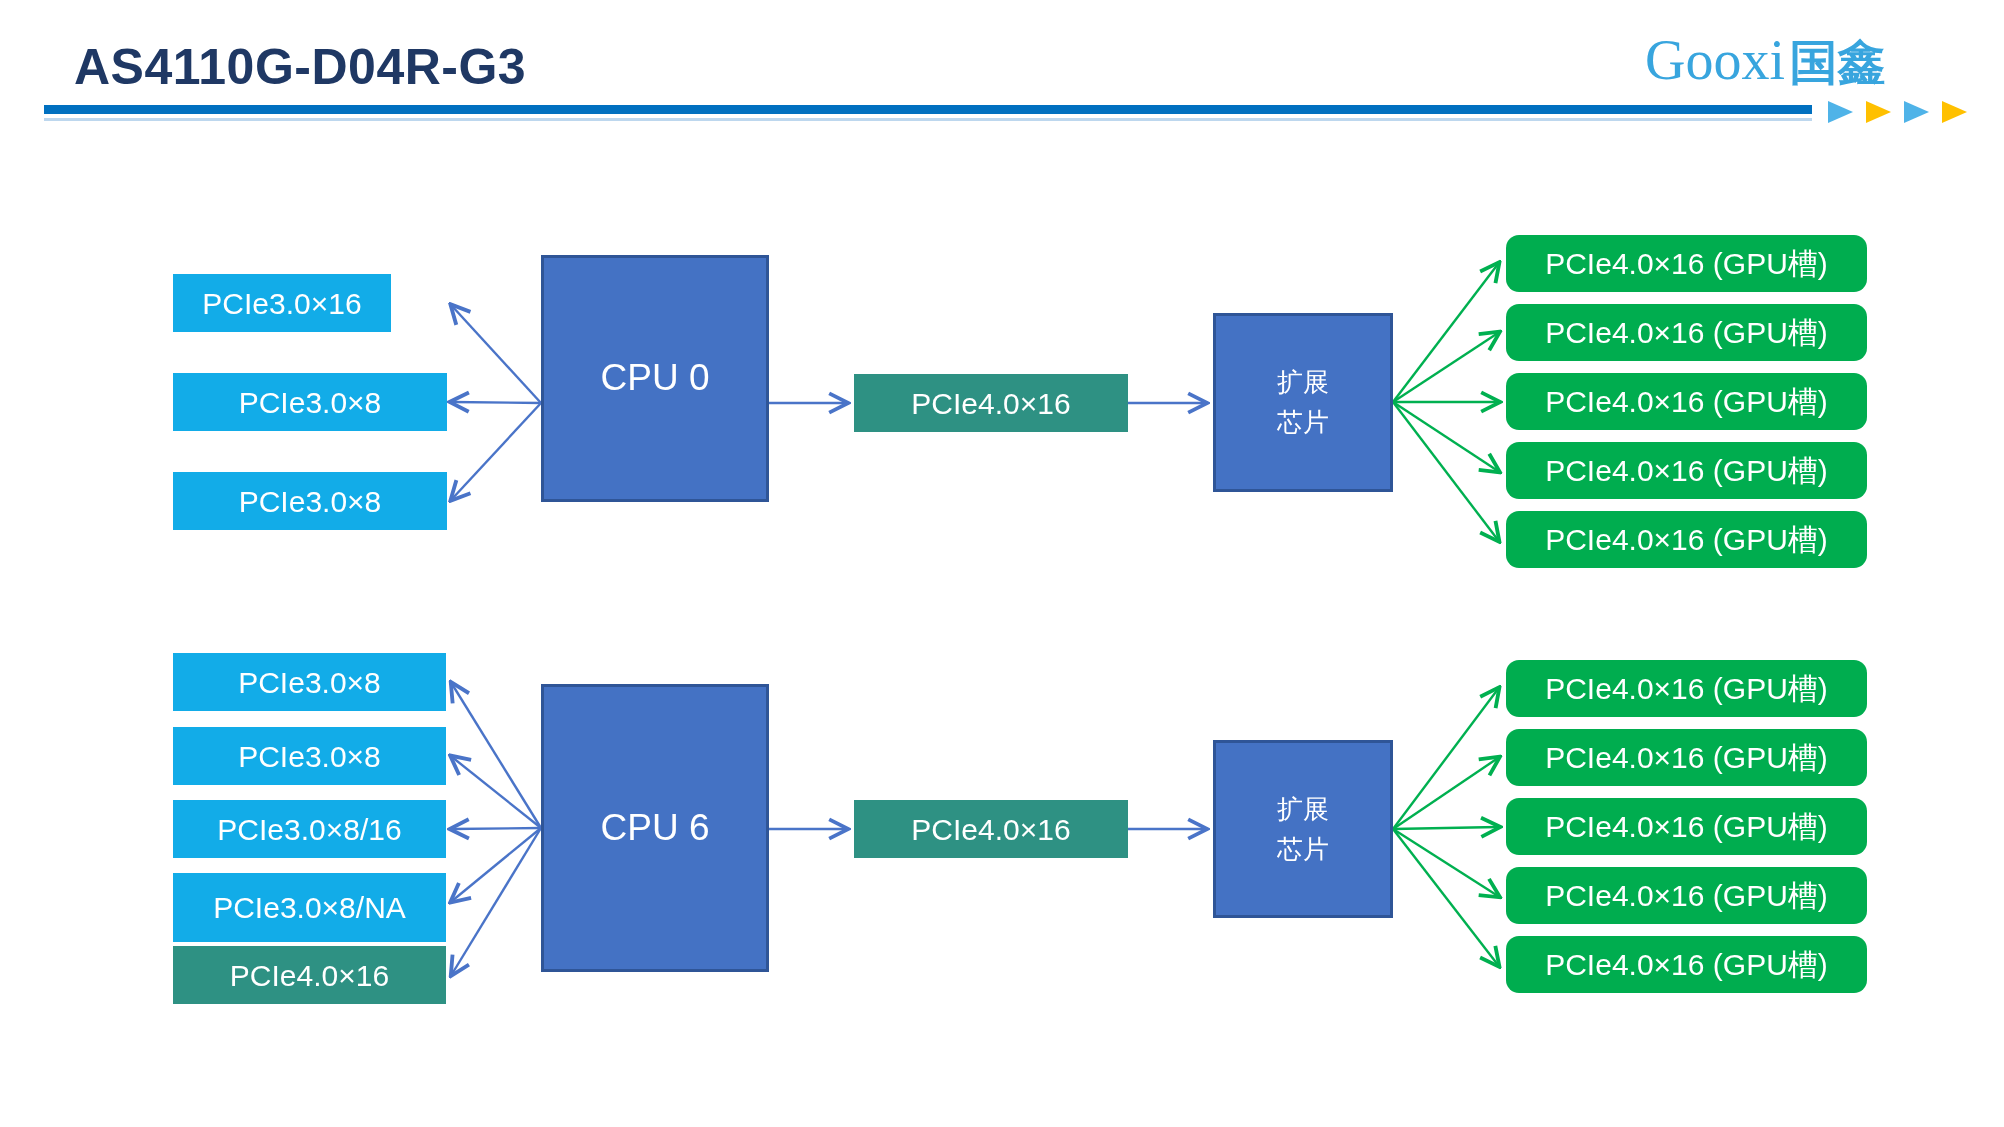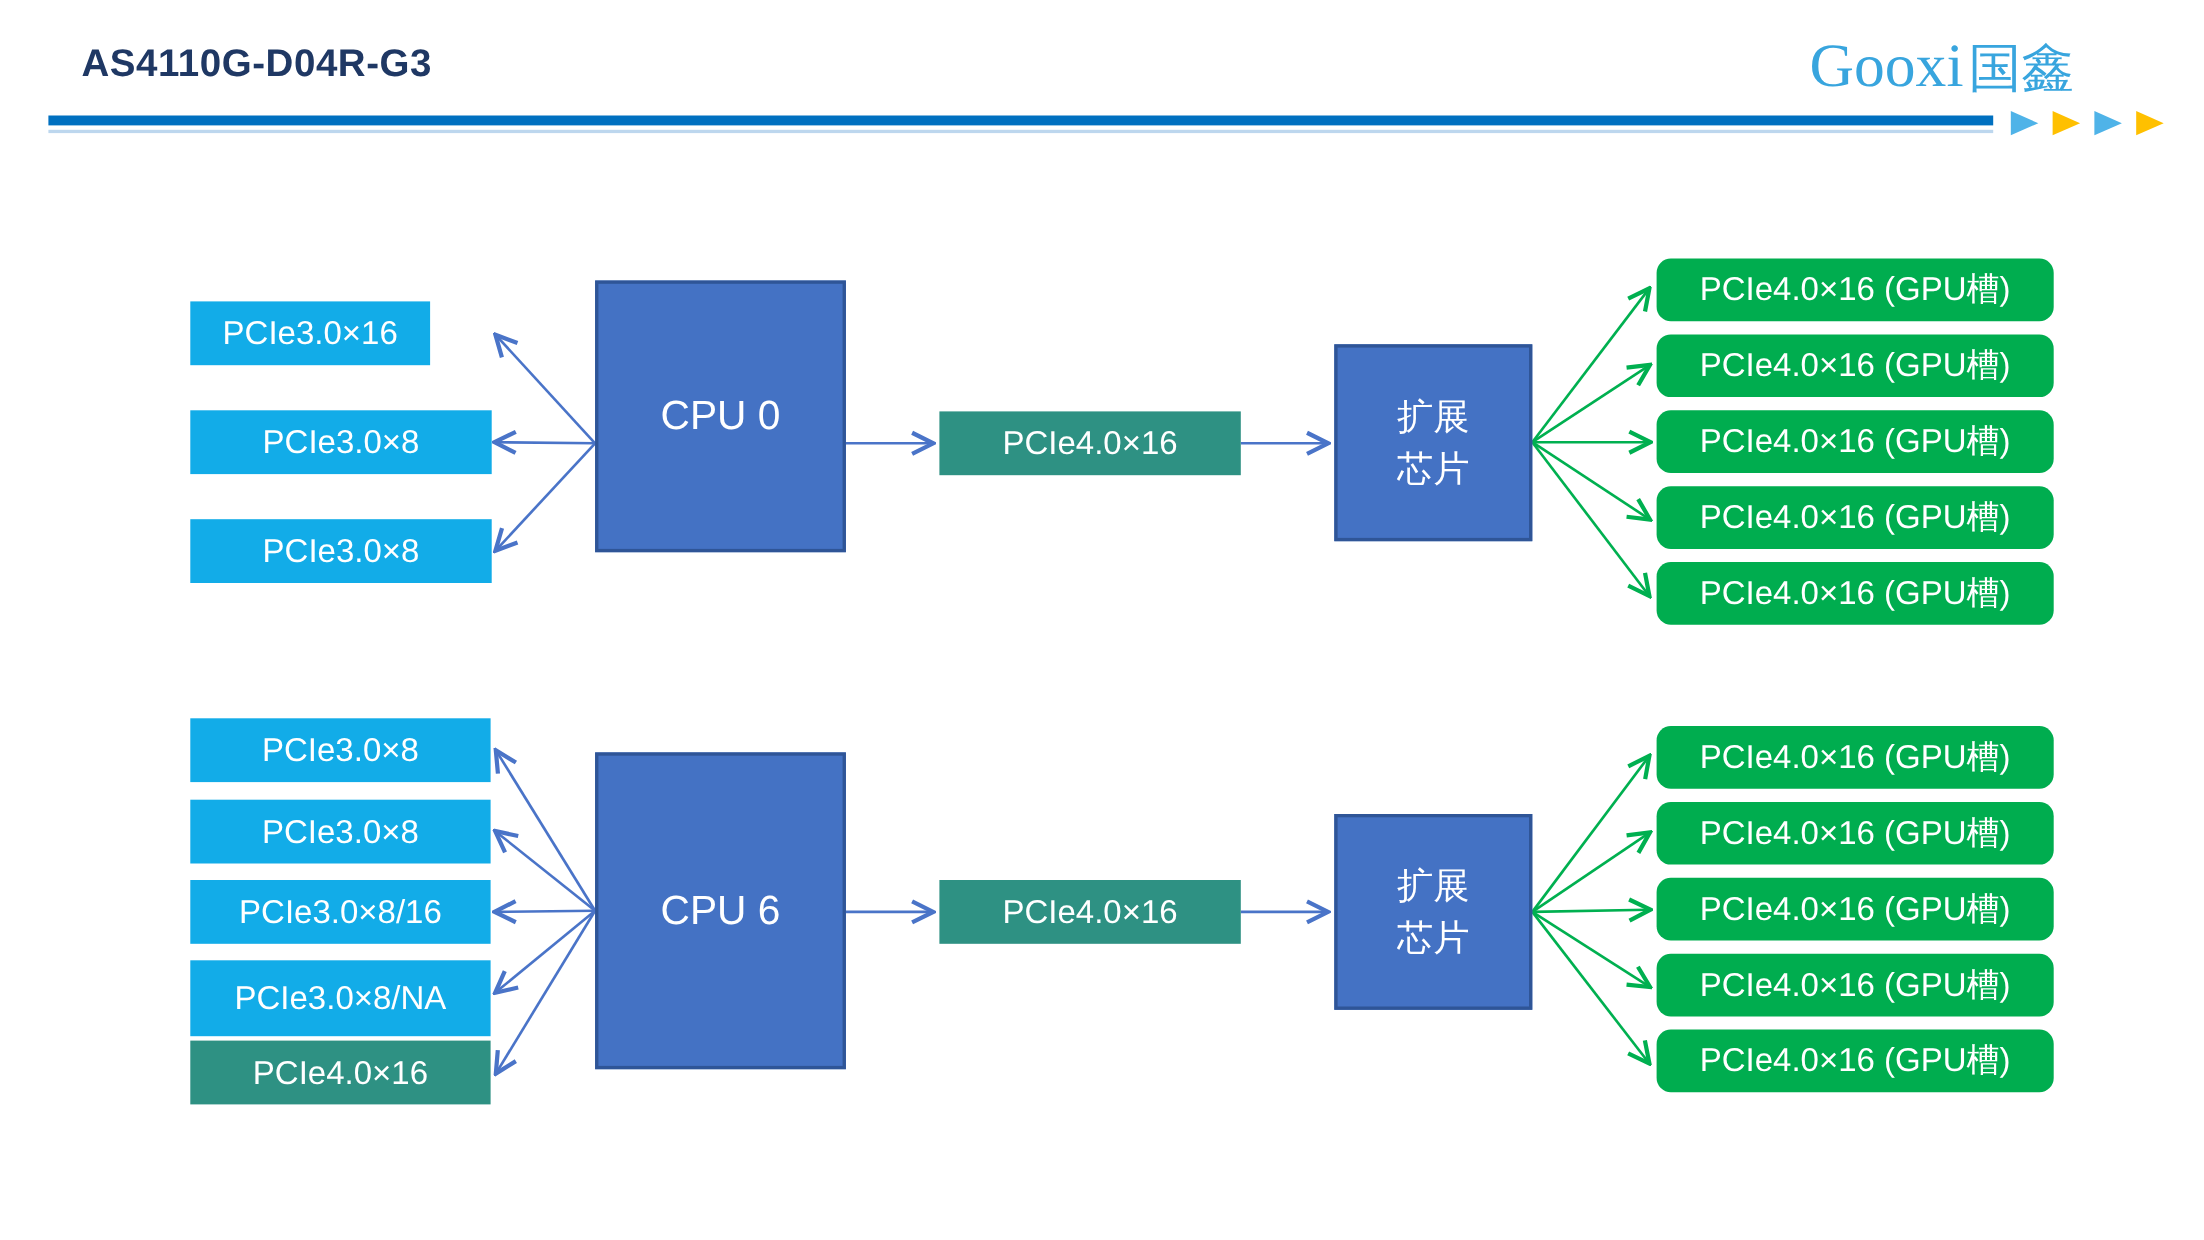--- a/index.html
+++ b/index.html
@@ -10,39 +10,39 @@
     --logo-blue:#38A5DE; --triangle-blue:#4FB3E8; --triangle-orange:#FFC000;
     --text-white:#FFFFFF;
   }
   html,body{margin:0;padding:0;background:#fff;}
   #slide{
     position:relative;width:2004px;height:1127px;background:#fff;overflow:hidden;
     font-family:"Liberation Sans","DejaVu Sans",sans-serif;
   }
   .page-title{
     position:absolute;left:74px;top:38px;margin:0;
-    font-size:35px;font-weight:700;color:var(--title-navy);letter-spacing:0.5px;
+    font-size:50px;font-weight:700;color:var(--title-navy);letter-spacing:0.5px;
   }
   .rule-bar{position:absolute;left:44px;top:105px;width:1768px;height:9px;background:var(--rule-blue);}
   .rule-light{position:absolute;left:44px;top:118px;width:1768px;height:3px;background:var(--rule-light);}
   .logo{position:absolute;left:1645px;top:28px;white-space:nowrap;color:var(--logo-blue);}
   .logo-latin{font-family:"Liberation Serif","DejaVu Serif",serif;font-weight:400;font-size:56px;}
-  .logo-cjk{font-weight:400;font-size:48px;}
+  .logo-cjk{font-weight:700;font-size:48px;}
   .tri{position:absolute;top:101px;width:0;height:0;border-top:11px solid transparent;border-bottom:11px solid transparent;}
   .tri-blue{border-left:25px solid var(--triangle-blue);}
   .tri-orange{border-left:25px solid var(--triangle-orange);}
   .box{
     position:absolute;display:flex;align-items:center;justify-content:center;
     color:var(--text-white);font-size:30px;line-height:1.1;text-align:center;box-sizing:border-box;
   }
   .lightblue{background:var(--light-blue);}
   .tealbox{background:var(--teal);}
   .greenbox{background:var(--green);font-size:30px;border-radius:13px;}
   .cpu{background:var(--cpu-blue);border:3px solid var(--cpu-border);font-size:37px;}
-  .expander{background:var(--cpu-blue);border:3px solid var(--cpu-border);font-size:33px;flex-direction:column;gap:11px;}
+  .expander{background:var(--cpu-blue);border:3px solid var(--cpu-border);font-size:26px;flex-direction:column;gap:11px;}
   #arrows{position:absolute;left:0;top:0;pointer-events:none;}
   .aline-b{stroke:var(--arrow-blue);stroke-width:2.4;fill:none;}
   .aline-g{stroke:var(--arrow-green);stroke-width:2.4;fill:none;}
 </style>
 </head>
 <body>
 
 <div id="slide">
 
   <h1 class="page-title">AS4110G-D04R-G3</h1>

